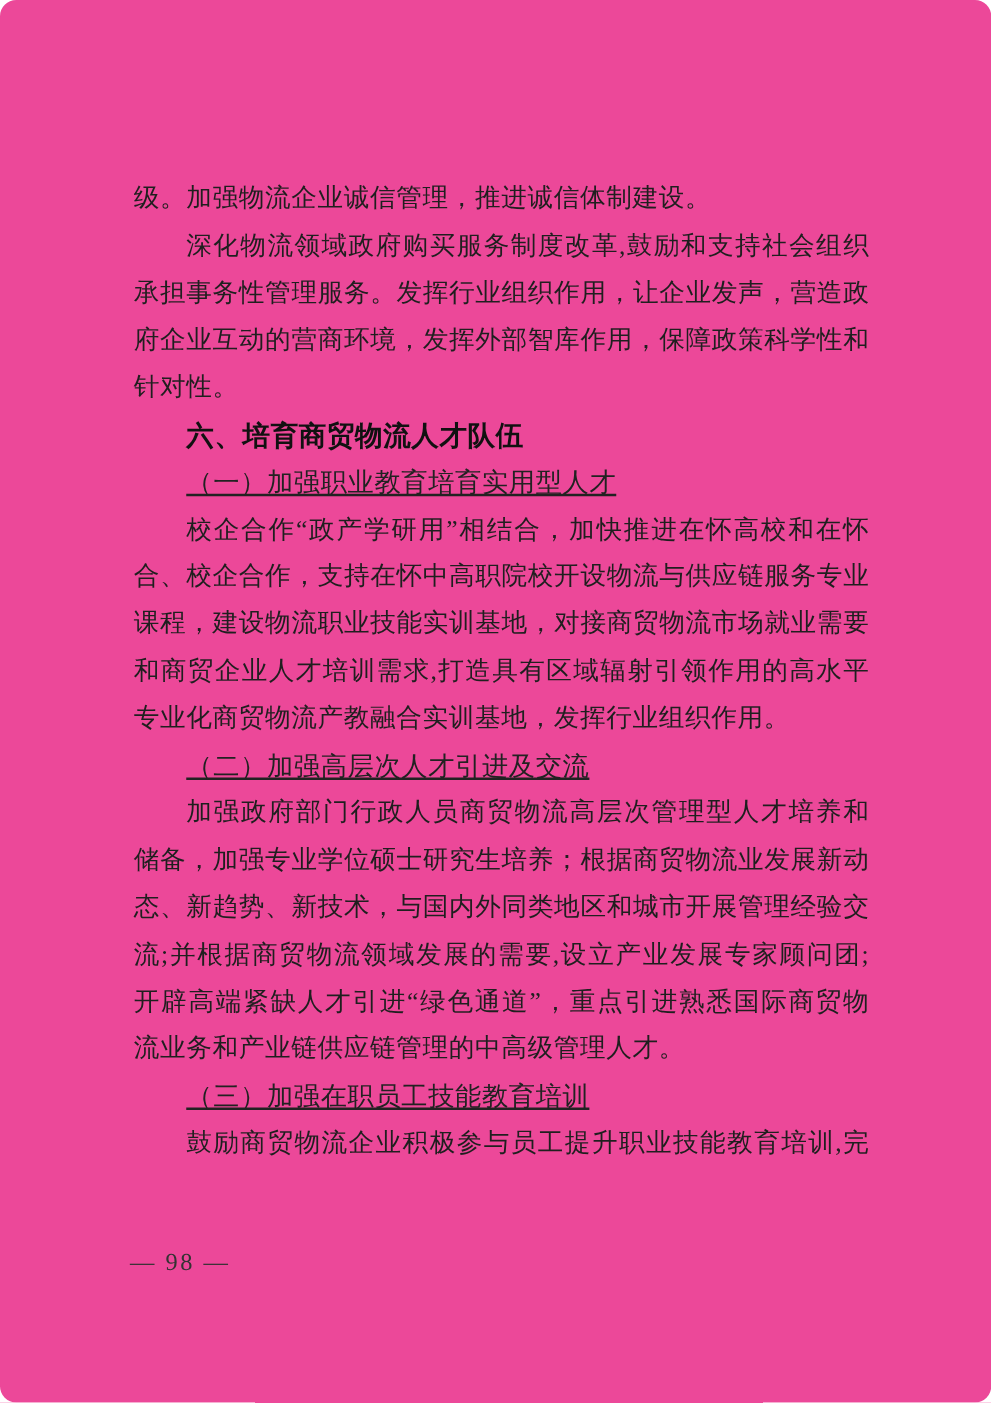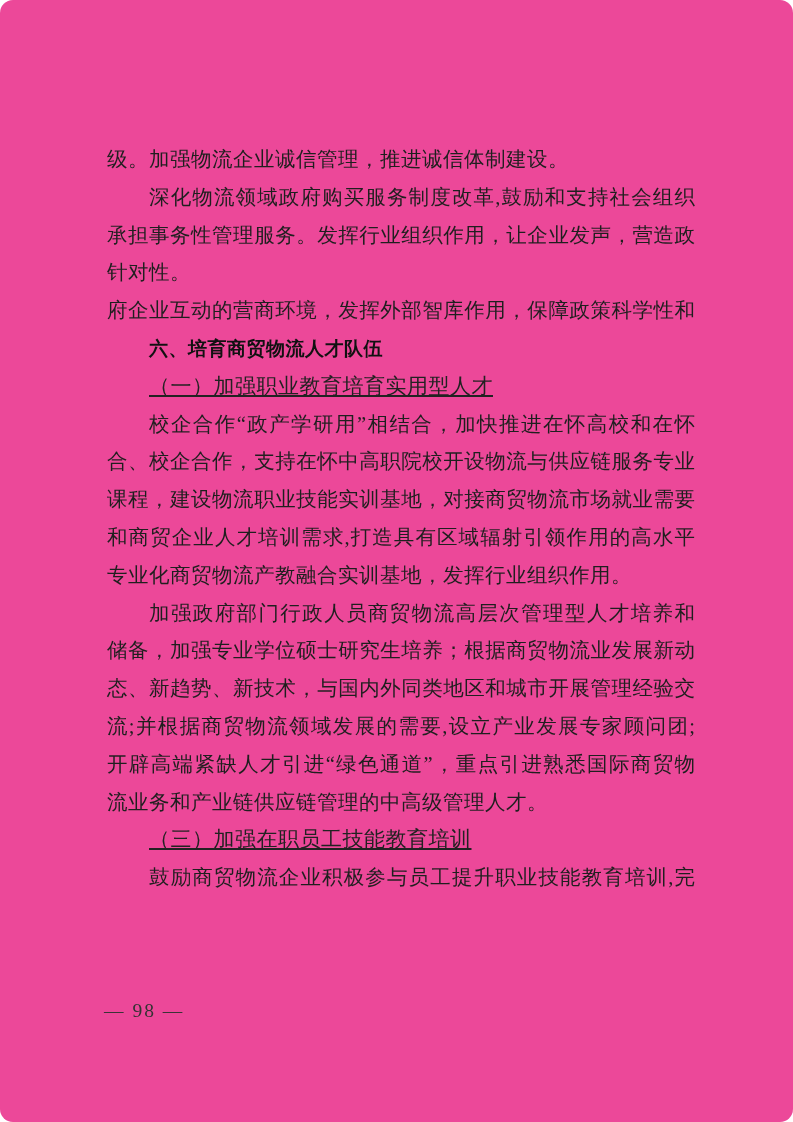--- a/index.html
+++ b/index.html
@@ -36,21 +36,21 @@
     text-align: justify;
     text-align-last: justify;
     text-justify: inter-character;
     letter-spacing: 0;
   }
   .indent {
     padding-left: 42px;
   }
   .h1 {
     font-weight: bold;
-    font-size: 19px;
+    font-size: 22px;
     color: #111111;
     font-family: "Liberation Sans", "DejaVu Sans", sans-serif;
   }
   .sub {
     font-size: 21px;
     color: #222222;
     text-decoration: underline;
   }
   .footer {
     position: absolute;
@@ -65,29 +65,30 @@
   }
 </style>
 </head>
 <body>
 
 <div class="page">
   <div class="textblock">
     <div class="ln">级。加强物流企业诚信管理，推进诚信体制建设。</div>
     <div class="ln indent just">深化物流领域政府购买服务制度改革,鼓励和支持社会组织</div>
     <div class="ln just">承担事务性管理服务。发挥行业组织作用，让企业发声，营造政</div>
+    <div class="ln just">府企业互动的营商环境，发挥外部智库作用，保障政策科学性和</div>
     <div class="ln">针对性。</div>
-    <div class="ln just">府企业互动的营商环境，发挥外部智库作用，保障政策科学性和</div>
     <div class="ln indent h1">六、培育商贸物流人才队伍</div>
     <div class="ln indent sub">（一）加强职业教育培育实用型人才</div>
     <div class="ln indent just">校企合作“政产学研用”相结合，加快推进在怀高校和在怀</div>
     <div class="ln just">合、校企合作，支持在怀中高职院校开设物流与供应链服务专业</div>
     <div class="ln just">课程，建设物流职业技能实训基地，对接商贸物流市场就业需要</div>
     <div class="ln just">和商贸企业人才培训需求,打造具有区域辐射引领作用的高水平</div>
     <div class="ln">专业化商贸物流产教融合实训基地，发挥行业组织作用。</div>
+    <div class="ln indent sub">（二）加强高层次人才引进及交流</div>
     <div class="ln indent just">加强政府部门行政人员商贸物流高层次管理型人才培养和</div>
     <div class="ln just">储备，加强专业学位硕士研究生培养；根据商贸物流业发展新动</div>
     <div class="ln just">态、新趋势、新技术，与国内外同类地区和城市开展管理经验交</div>
     <div class="ln just">流;并根据商贸物流领域发展的需要,设立产业发展专家顾问团;</div>
     <div class="ln just">开辟高端紧缺人才引进“绿色通道”，重点引进熟悉国际商贸物</div>
     <div class="ln">流业务和产业链供应链管理的中高级管理人才。</div>
     <div class="ln indent sub">（三）加强在职员工技能教育培训</div>
     <div class="ln indent just">鼓励商贸物流企业积极参与员工提升职业技能教育培训,完</div>
   </div>
 

